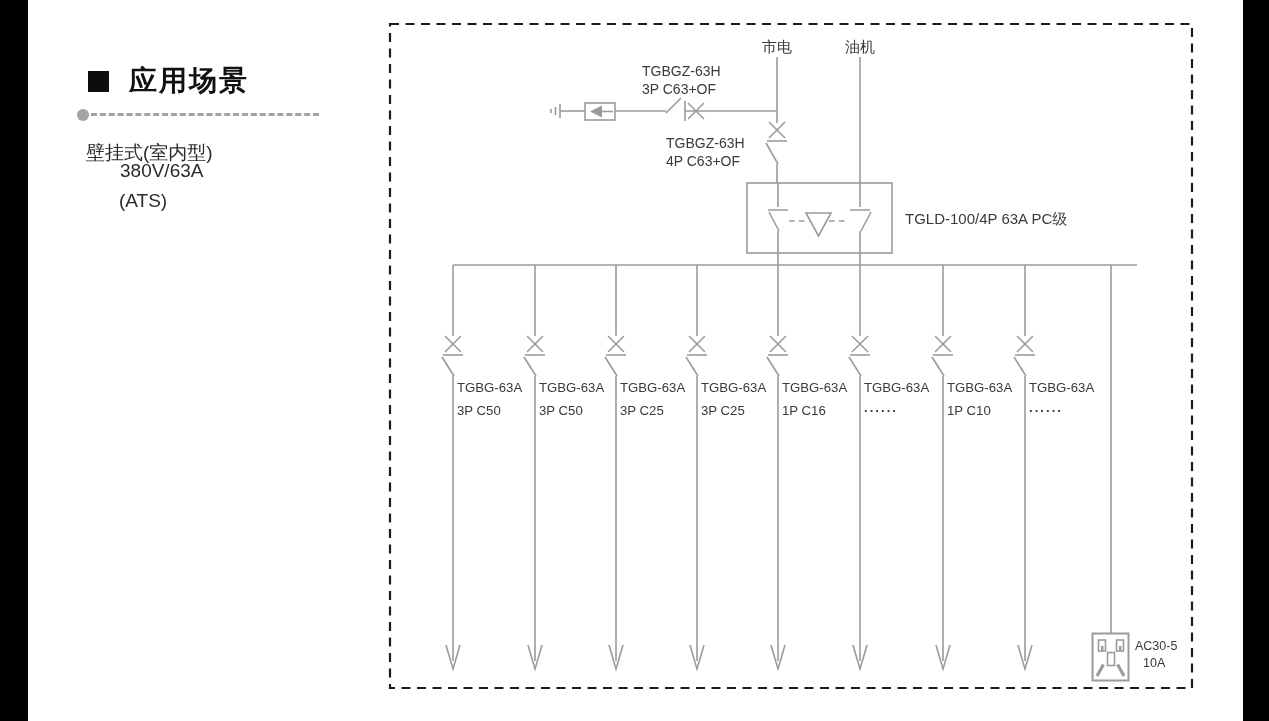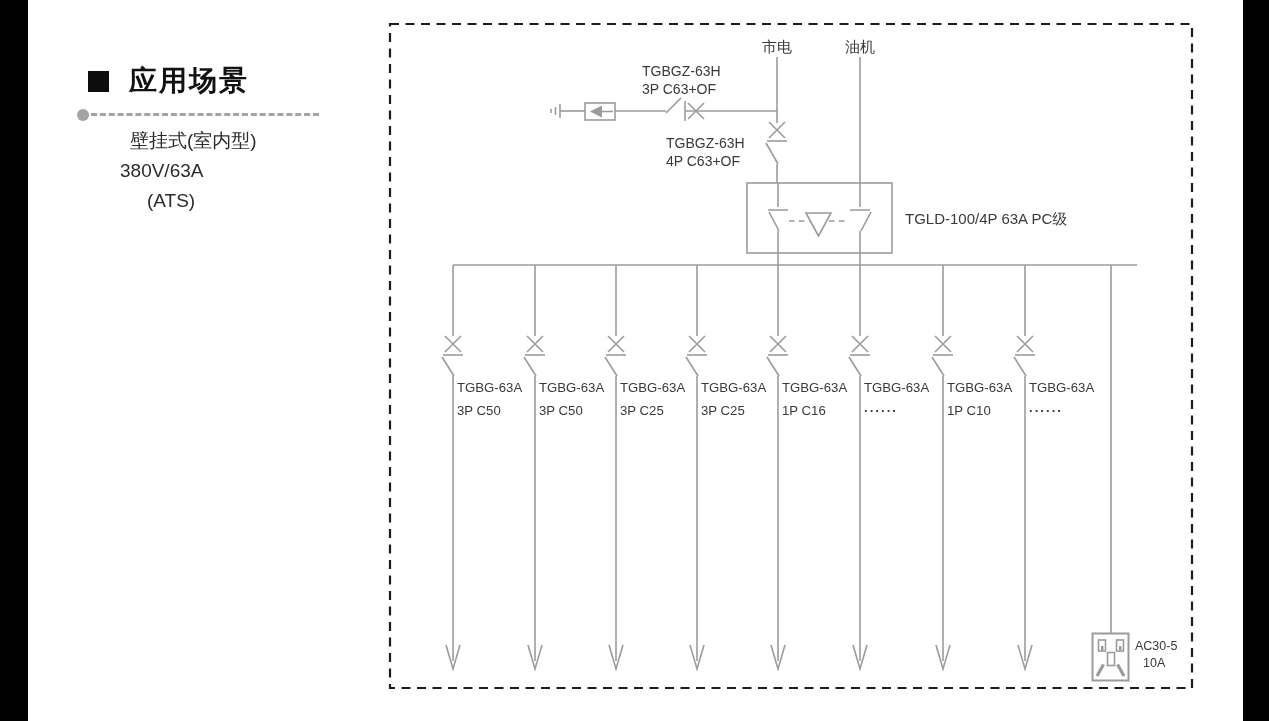--- a/index.html
+++ b/index.html
@@ -13,23 +13,23 @@
 
   
   .sidebar{position:absolute;left:0;top:0;width:380px;height:566px;}
   .heading{position:absolute;left:88px;top:62px;display:flex;align-items:center;gap:20px;}
   .heading .sq{width:21px;height:21px;background:#0d0d0d;display:inline-block;}
   .heading .txt{font-size:28px;font-weight:bold;color:#111;letter-spacing:2px;}
   .sep{position:absolute;left:77px;top:108px;width:242px;height:13px;display:flex;align-items:center;}
   .sep .dot{width:12px;height:12px;border-radius:50%;background:#a3a3a3;flex:0 0 auto;}
   .sep .dash{flex:1;border-top:3px dashed #a3a3a3;margin-left:2px;height:0;}
   .sb-line{position:absolute;color:#2b2b2b;font-size:19px;white-space:nowrap;}
-  .sb-line.l1{left:86px;top:128px;margin-left:44px;}
+  .sb-line.l1{left:86px;top:140px;}
   .sb-line.l2{left:104px;top:160px;margin-left:16px;}
-  .sb-line.l3{left:119px;top:190px;margin-left:28px;}
+  .sb-line.l3{left:119px;top:190px;}
 
   svg{position:absolute;left:0;top:0;}
   svg text{font-family:"Liberation Sans", sans-serif;}
 </style>
 </head>
 <body>
 
 <div class="edge-bar left"></div>
 <div class="edge-bar right"></div>
 

